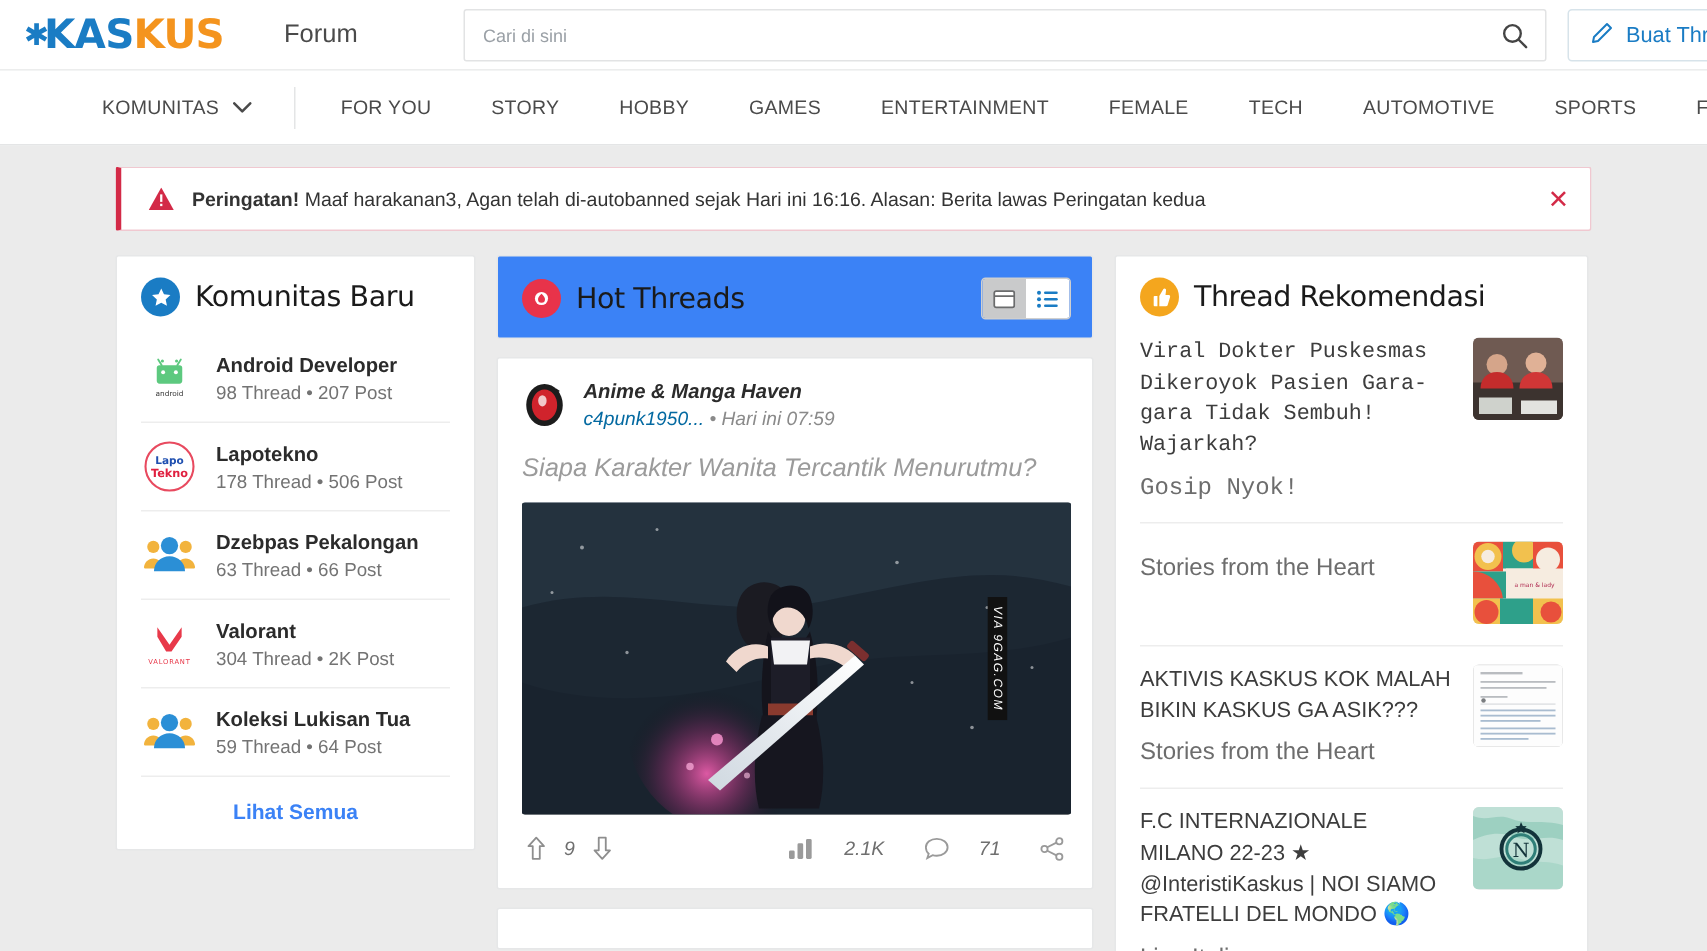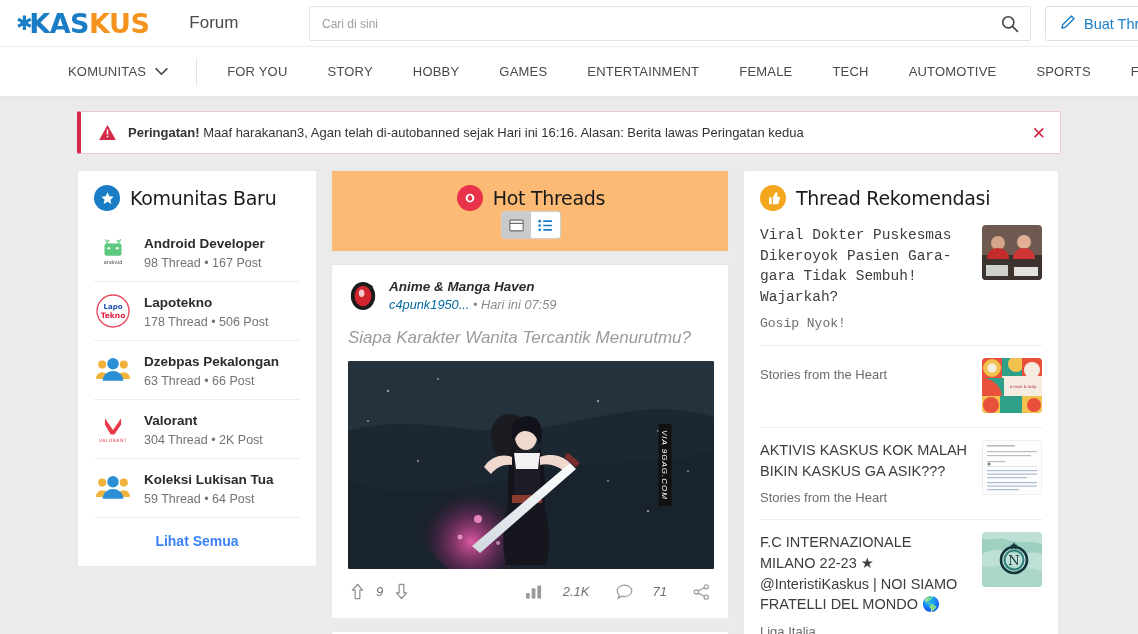--- a/index.html
+++ b/index.html
@@ -225,25 +225,24 @@
     padding: 15px 0 17px;
     cursor: pointer;
   }
 
   
   .hot-head {
     display: flex;
     align-items: center;
     justify-content: space-between;
     padding: 14px 14px 12px 16px;
-    background: #fdba74;
+    background: #3b82f6;
     border: 1px solid #e6e7e8;
     border-radius: 2px;
     margin-bottom: 12px;
-    flex-direction: column;
   }
   .view-toggle {
     display: flex;
     border-radius: 3px;
     overflow: hidden;
     border: 1px solid #cfcfcf;
   }
   .vt-btn {
     width: 29px; height: 26px;
     display: flex; align-items: center; justify-content: center;
@@ -334,21 +333,21 @@
     align-items: flex-start;
   }
   .rek-item:first-child { padding-top: 2px; font-family: Liberation Mono, monospace; }
   .rek-text { flex: 1; min-width: 0; }
   .rek-title {
     font-size: 14.5px;
     color: #3d3d3d;
     line-height: 1.42;
   }
   .rek-cat {
-    font-size: 13px;
+    font-size: 16px;
     color: #6d6d6d;
     margin-top: 9px;
   }
   .rek-thumb {
     width: 60px; height: 55px;
     border-radius: 4px;
     flex: none;
     overflow: hidden;
     background: #ddd;
   }
@@ -444,21 +443,21 @@
                   <circle cx="23" cy="6" r="1.1"></circle>
                   <path d="M10 5l2.5 4M26 5l-2.5 4" stroke="#5dc97f" stroke-width="1.3" fill="none" stroke-linecap="round"></path>
                 </g>
               <circle cx="13.5" cy="14" r="1.4" fill="#fff"></circle>
                 <circle cx="22.5" cy="14" r="1.4" fill="#fff"></circle>
               <text x="18" y="31" font-size="5.2" fill="#333" text-anchor="middle" font-family="DejaVu Sans">android</text>
             </svg>
           </span>
           <span>
             <span class="com-name">Android Developer</span>
-            <div class="com-meta">98 Thread • 167 Post</div>
+            <div class="com-meta">98 Thread • 207 Post</div>
           </span>
         </div>
 
         <div class="com-item">
           <span class="com-av">
             <svg width="36" height="36" viewBox="0 0 36 36">
               <circle cx="18" cy="18" r="16" fill="#fff" stroke="#e84a5f" stroke-width="1.4"></circle>
               <text x="18" y="16" font-size="7" fill="#1f4fb0" text-anchor="middle" font-family="DejaVu Sans" font-weight="bold">Lapo</text>
               <text x="18" y="25" font-size="7.5" fill="#e02040" text-anchor="middle" font-family="DejaVu Sans" font-weight="bold">Tekno</text>
             </svg>

